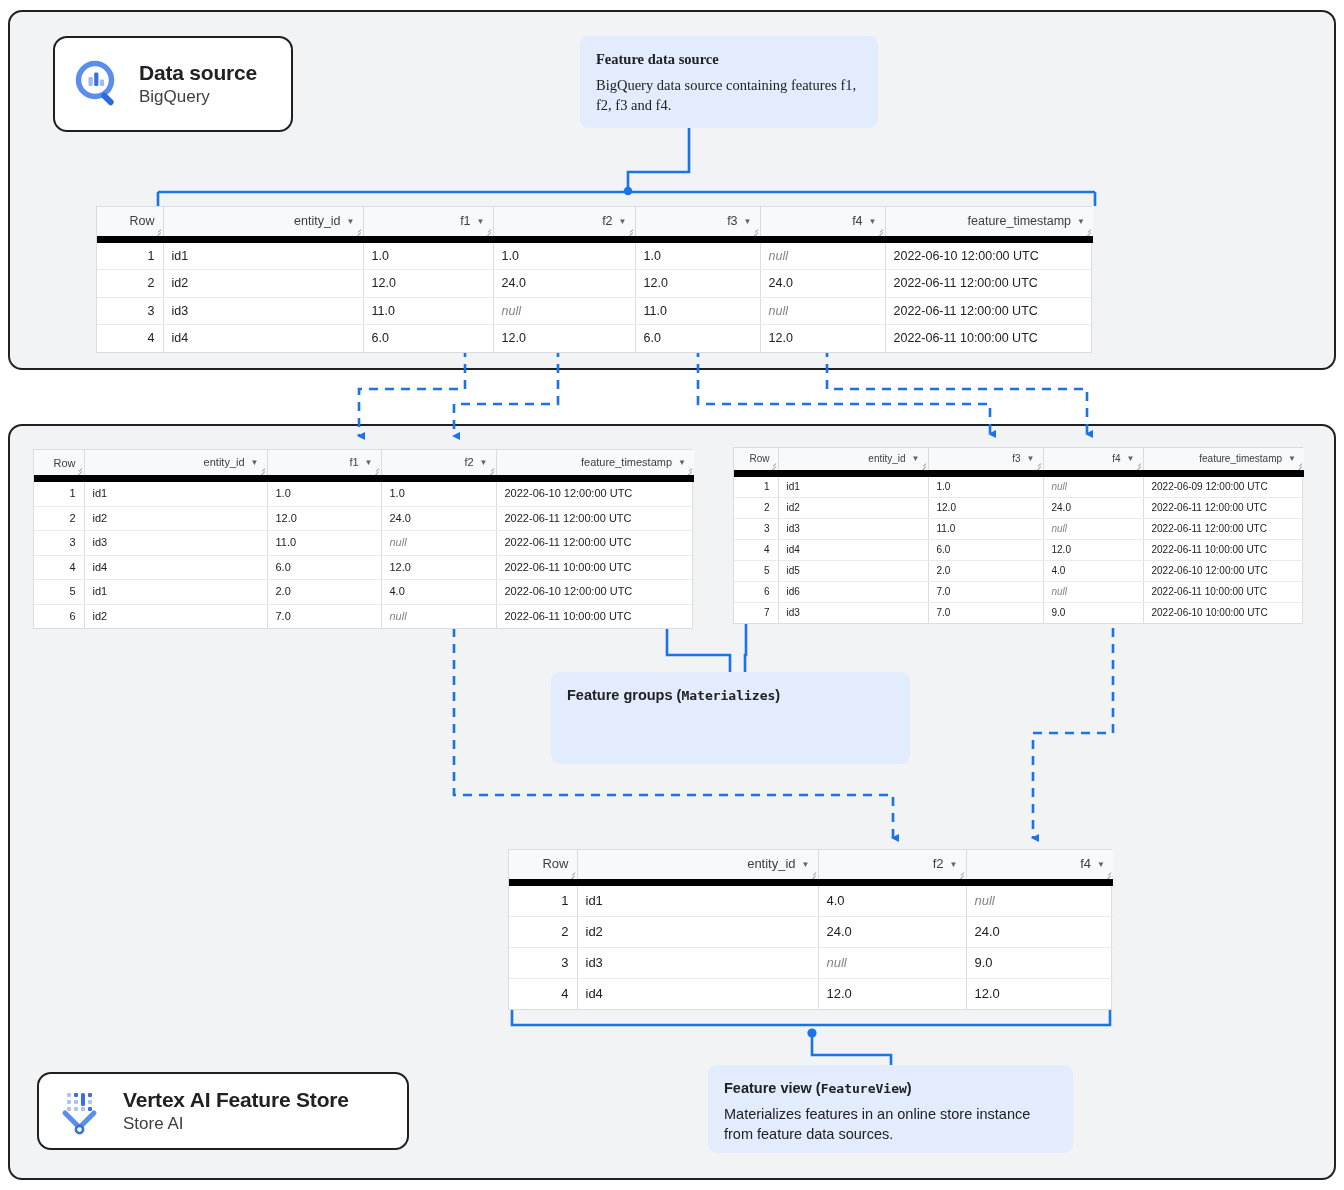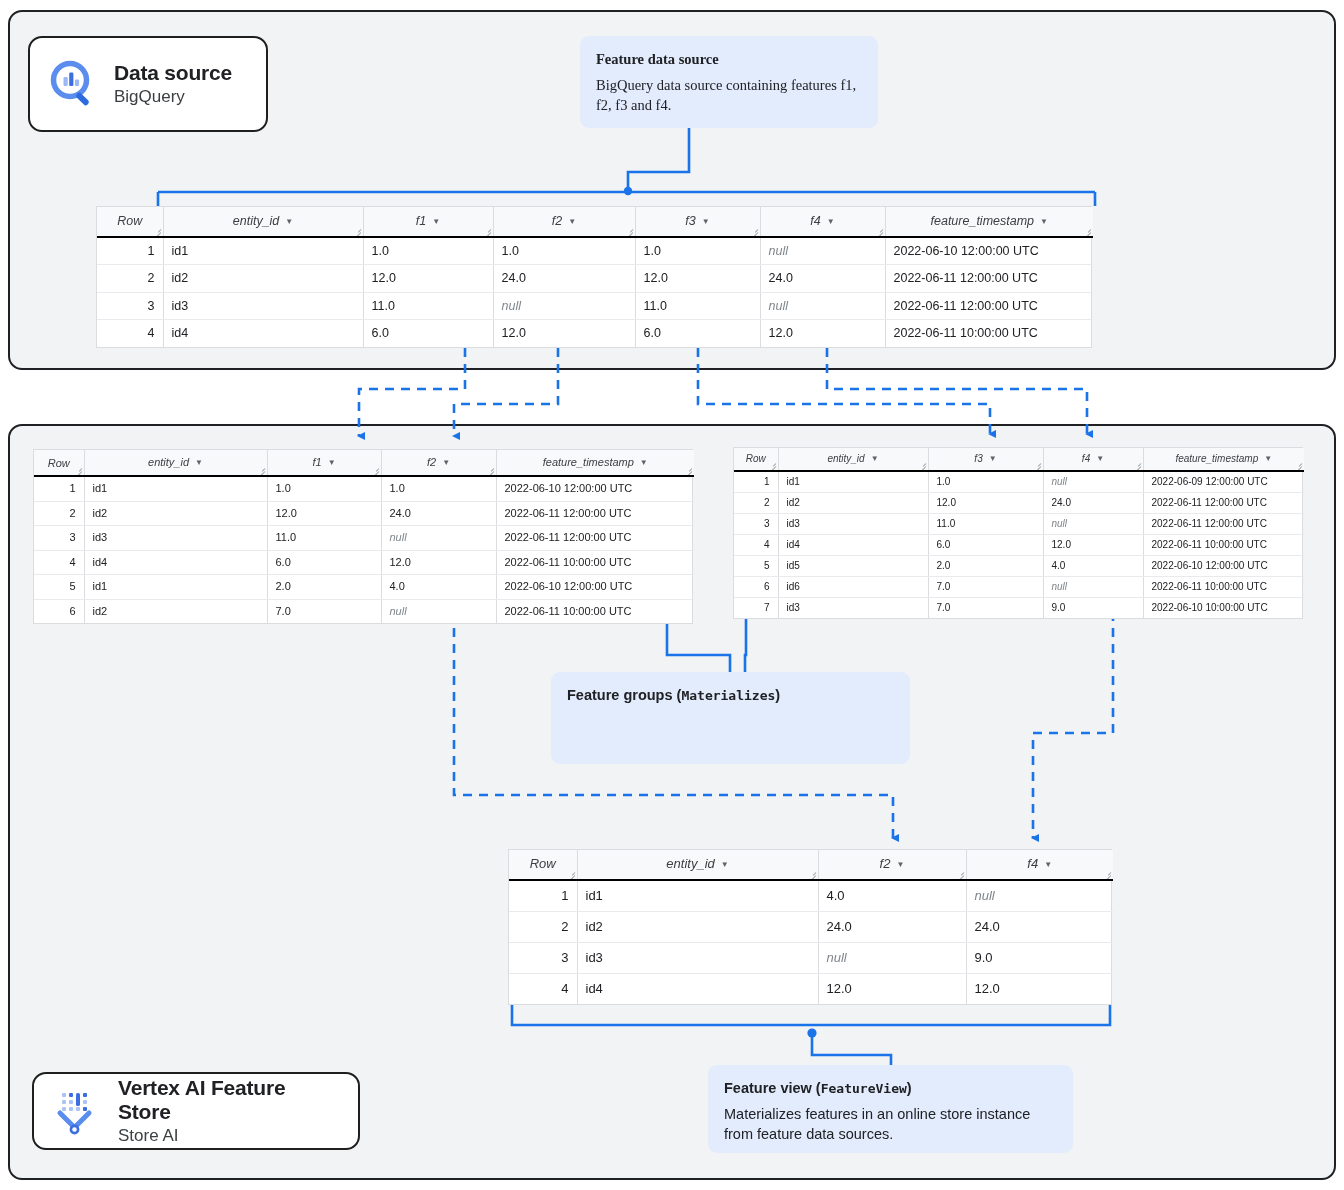--- a/index.html
+++ b/index.html
@@ -22,27 +22,28 @@
   #panel-store  { left:8px;  top:424px; width:1328px; height:756px; }
 
   
   .chip {
     position:absolute;
     background:#fff;
     border:2.5px solid #1f1f1f;
     border-radius:14px;
     display:flex; align-items:center;
     padding:0 18px;
+    margin-left:25px;
   }
   .chip .chip-icon { flex:0 0 auto; margin-right:14px; display:block; }
   .chip .chip-text { display:flex; flex-direction:column; justify-content:center; }
   .chip .chip-title { font-size:21px; font-weight:bold; letter-spacing:-.2px; line-height:1.15; color:#202124;}
   .chip .chip-sub   { font-size:17px; font-weight:normal; line-height:1.25; color:#3c4043; margin-top:1px;}
   #chip-bigquery { left:28px; top:36px; width:240px; height:96px; }
-  #chip-vertex   { left:32px; top:1072px; width:328px; height:78px; }
+  #chip-vertex   { left:12px; top:1072px; width:372px; height:78px; }
 
   
   .note {
     position:absolute;
     background:#e3ecfd;
     border-radius:9px;
     padding:14px 16px 16px 16px;
   }
   .note-title { font-size:14.5px; font-weight:bold; color:#202124; line-height:1.3; margin-bottom:6px; }
   .note-title .mono { font-family:"DejaVu Sans Mono", monospace; font-size:13px; font-weight:bold; }
@@ -59,28 +60,27 @@
     border:1px solid #dadce0;
     border-collapse:collapse;
     font-size:12px;
     color:#202124;
   }
   .tbl table { border-collapse:collapse; width:100%; table-layout:fixed; }
   .tbl th {
     background:#f8f9fa;
     font-weight:normal;
     color:#3c4043;
-    text-align:center;
+    text-align:right;
     border-right:1px solid #dadce0;
-    border-bottom:2px solid #000000;
+    border-bottom:7px solid #000000;
     padding:0 8px;
     position:relative;
     white-space:nowrap;
     overflow:hidden;
-    font-style:italic;
   }
   .tbl th:last-child { border-right:none; }
   .tbl th .caret { display:inline-block; margin-left:6px; font-size:8px; color:#5f6368; vertical-align:middle;}
   .tbl th .grip {
     position:absolute; right:2px; bottom:1px; width:8px; height:8px;
     pointer-events:none;
   }
   .tbl th .grip:before, .tbl th .grip:after{
     content:""; position:absolute; right:0; background:#9aa0a6; height:1px; width:7px;
     transform:rotate(-45deg); transform-origin:right center;

